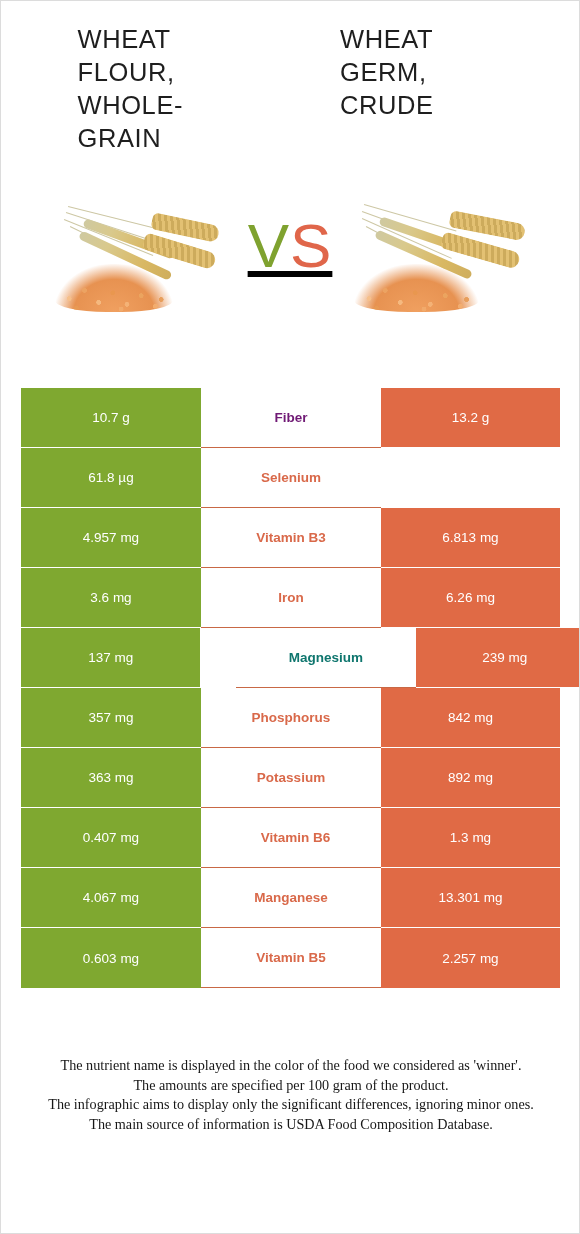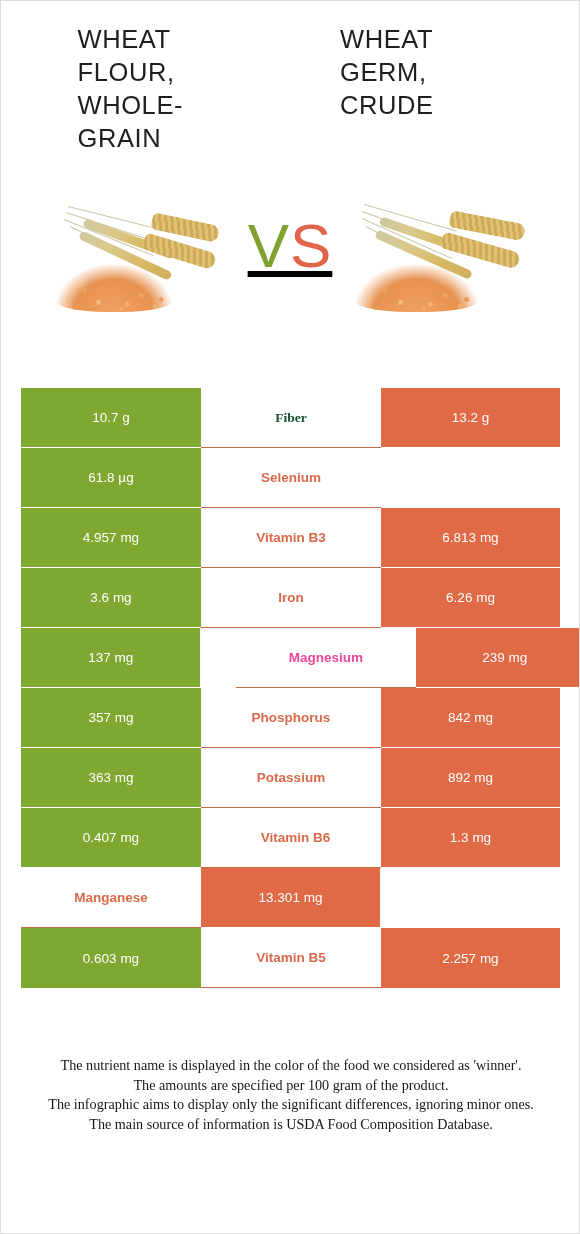--- a/index.html
+++ b/index.html
@@ -222,58 +222,59 @@
       <div class="ear" style="left:92px;  top:55px; width:80px; transform:rotate(16deg);"></div>
       <div class="grain-pile" style="left:2%; width:66%;"></div>
     </div>
   </div>
 
 </div>
 
 <div class="table">
     <div class="row">
       <div class="cell left">10.7 g</div>
-      <div class="cell mid" style="color: #14532d; font-family: Liberation Serif, serif;">Fiber</div>
+      <div class="cell mid" style="color: #701a75;">Fiber</div>
       <div class="cell right">13.2 g</div>
     </div>
     <div class="row">
       <div class="cell left">61.8 µg</div>
       <div class="cell mid" style="color: rgb(217, 105, 74);">Selenium</div>
     </div>
     <div class="row">
       <div class="cell left">4.957 mg</div>
       <div class="cell mid" style="color: rgb(217, 105, 74);">Vitamin B3</div>
       <div class="cell right">6.813 mg</div>
     </div>
     <div class="row">
       <div class="cell left">3.6 mg</div>
       <div class="cell mid" style="color: rgb(217, 105, 74);">Iron</div>
       <div class="cell right">6.26 mg</div>
     </div>
     <div class="row">
       <div class="cell left">137 mg</div>
-      <div class="cell mid" style="color: #ec4899; margin-left: 36px;">Magnesium</div>
+      <div class="cell mid" style="color: #0f766e; margin-left: 36px;">Magnesium</div>
       <div class="cell right">239 mg</div>
     </div>
     <div class="row">
       <div class="cell left">357 mg</div>
       <div class="cell mid" style="color: rgb(217, 105, 74);">Phosphorus</div>
       <div class="cell right">842 mg</div>
     </div>
     <div class="row">
       <div class="cell left">363 mg</div>
       <div class="cell mid" style="color: rgb(217, 105, 74);">Potassium</div>
       <div class="cell right">892 mg</div>
     </div>
     <div class="row">
       <div class="cell left">0.407 mg</div>
       <div class="cell mid" style="color: rgb(217, 105, 74); padding-left: 9px;">Vitamin B6</div>
       <div class="cell right">1.3 mg</div>
     </div>
     <div class="row">
+      <div class="cell left">4.067 mg</div>
       <div class="cell mid" style="color: rgb(217, 105, 74);">Manganese</div>
       <div class="cell right">13.301 mg</div>
     </div>
     <div class="row">
       <div class="cell left">0.603 mg</div>
       <div class="cell mid" style="color: rgb(217, 105, 74);">Vitamin B5</div>
       <div class="cell right">2.257 mg</div>
     </div>
   </div>
 

